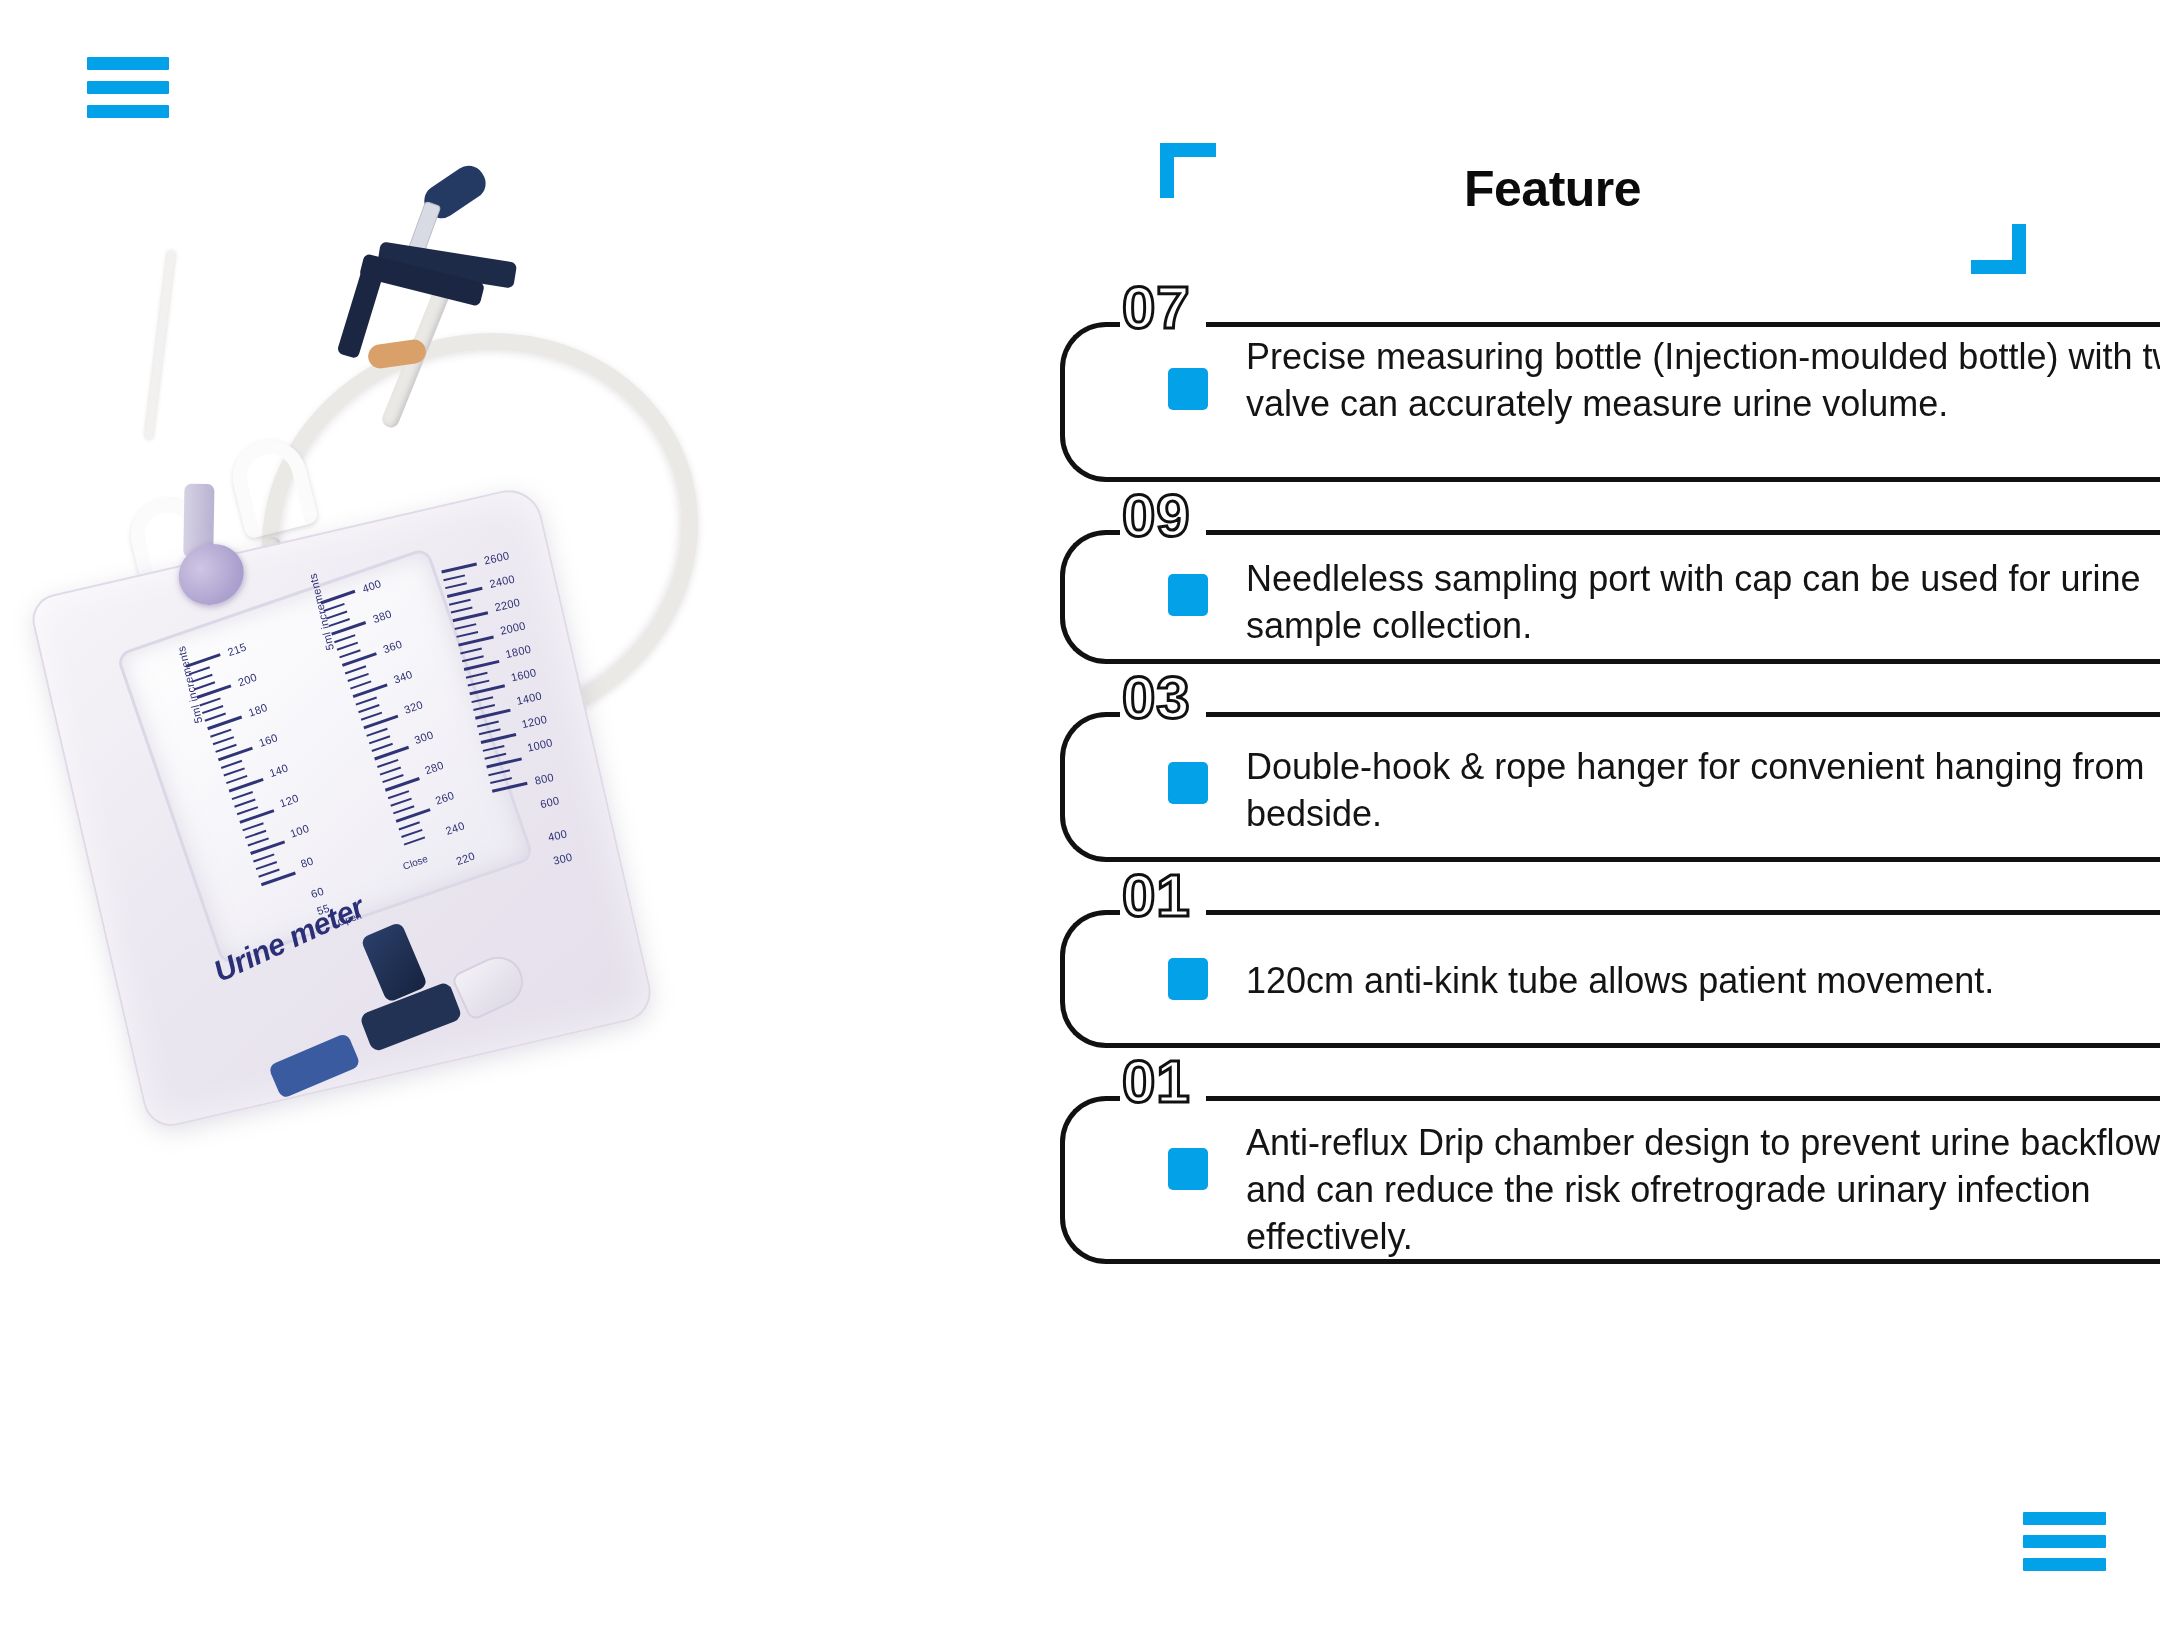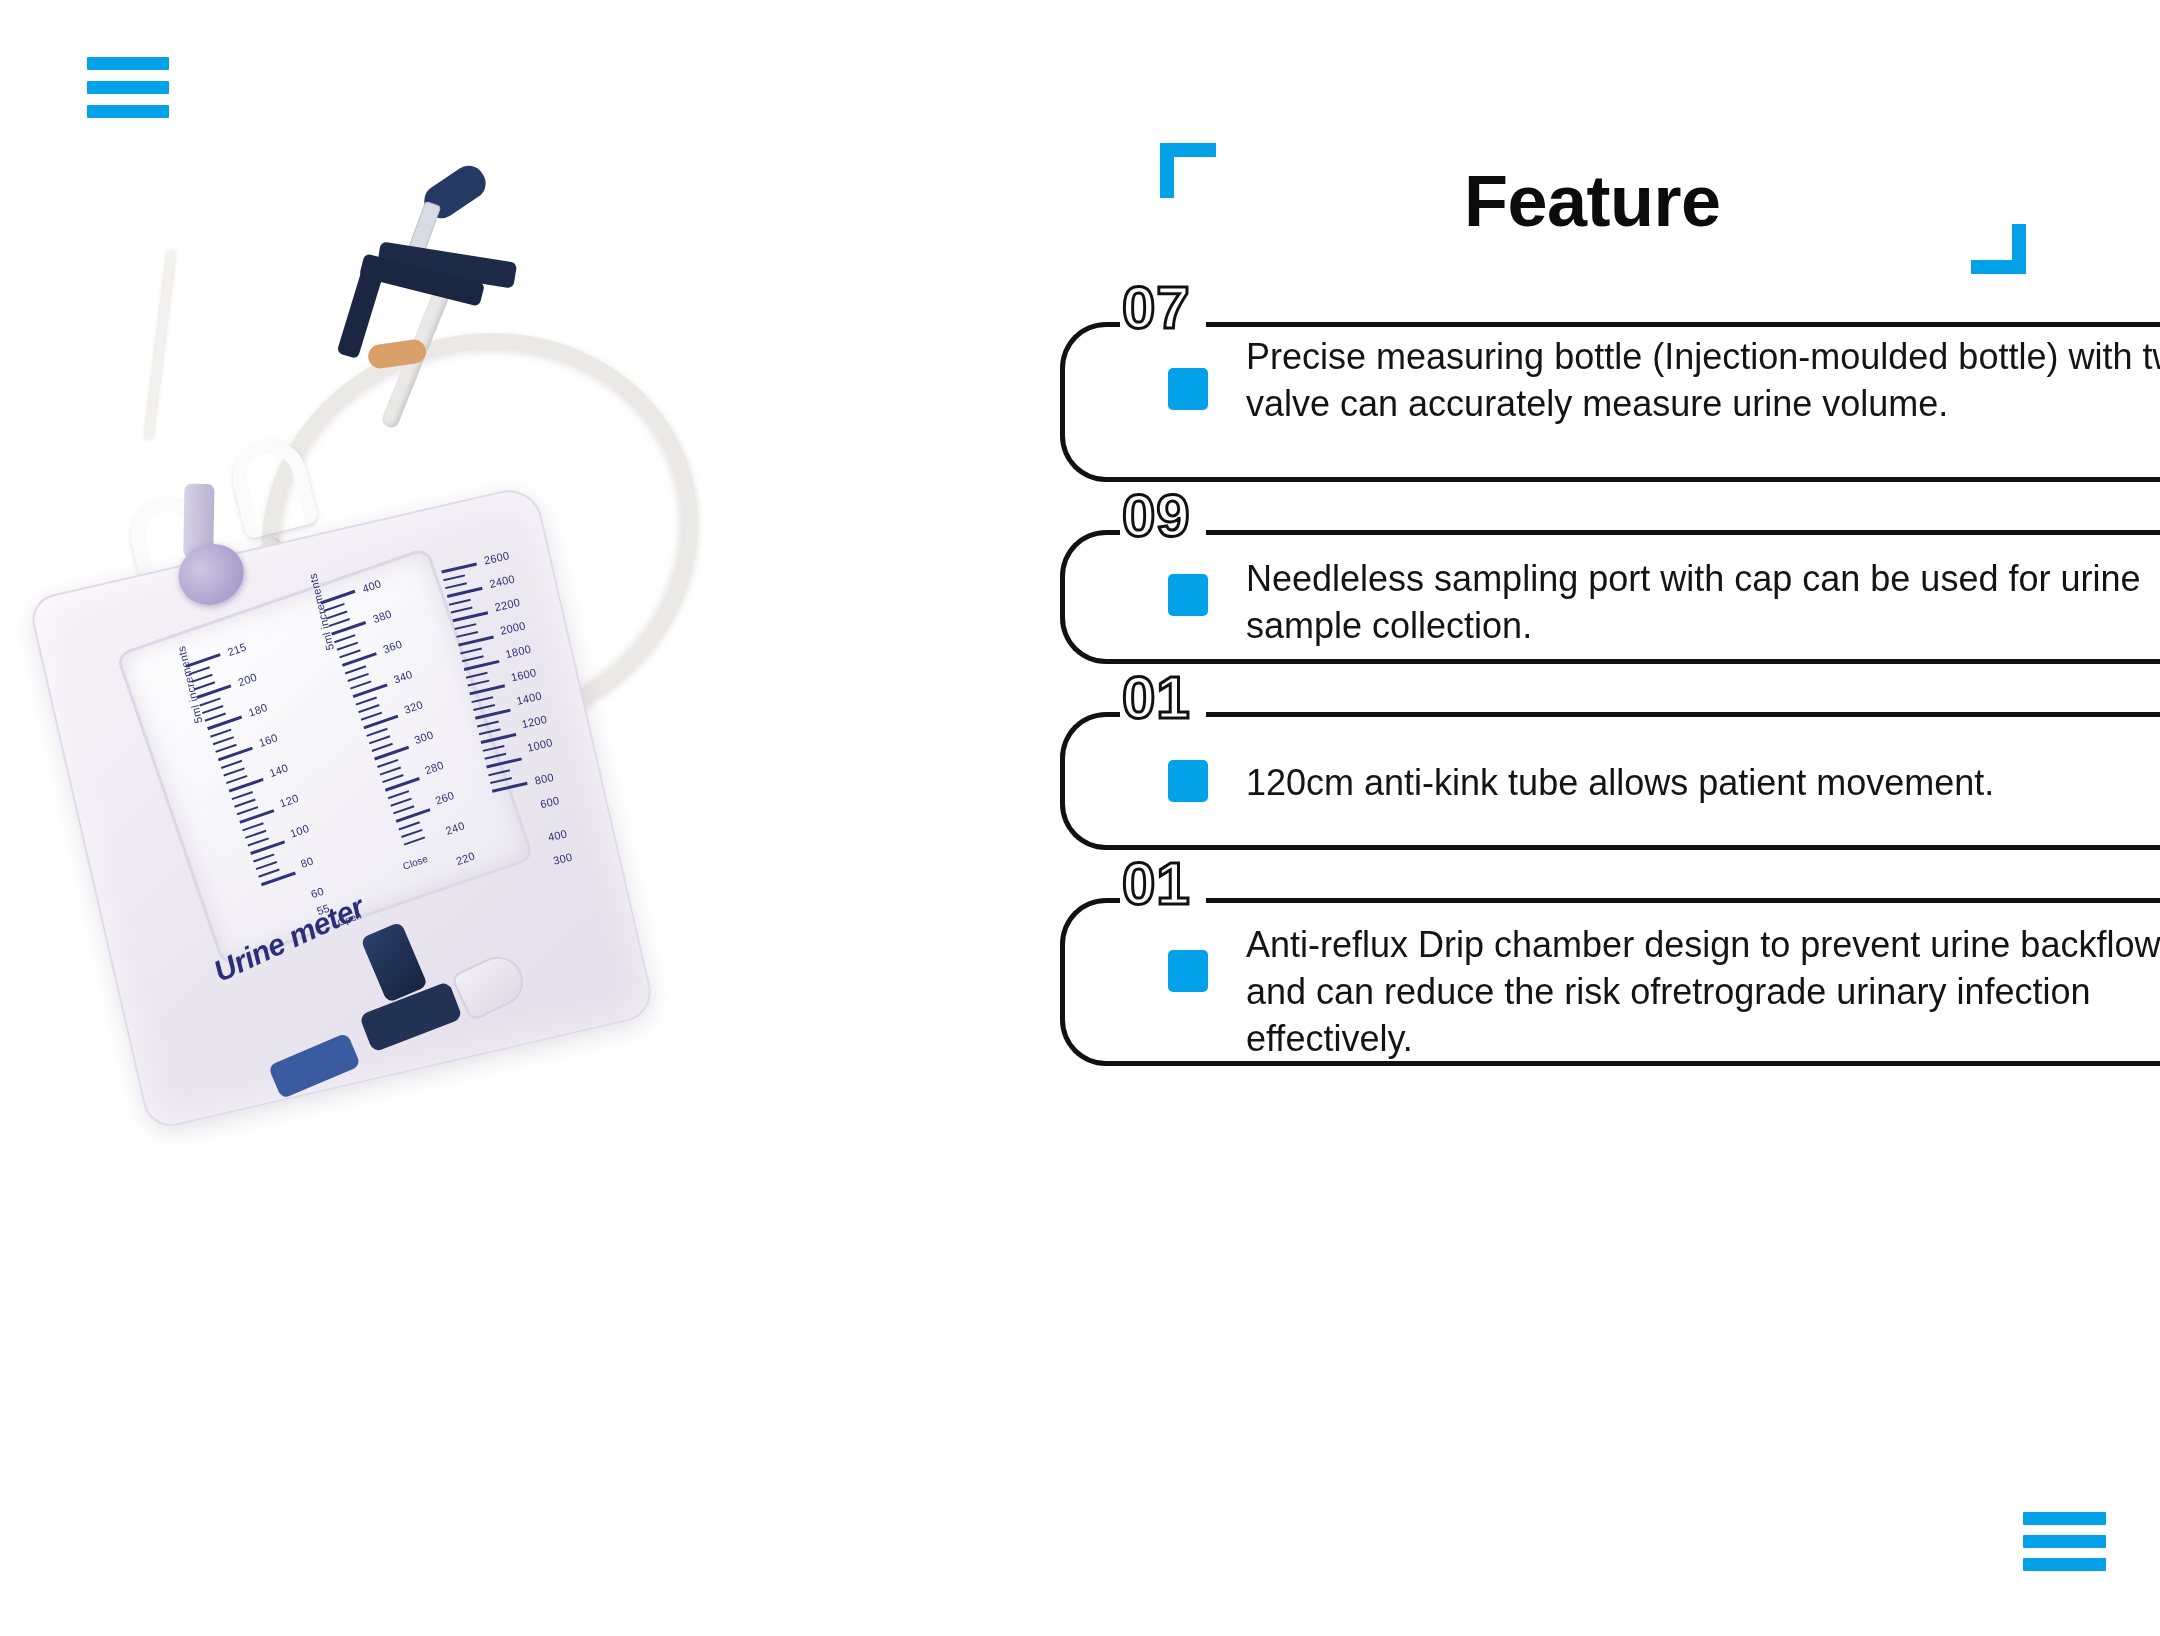--- a/index.html
+++ b/index.html
@@ -33,21 +33,21 @@
   .bracket.tl .v { left: 0; top: 0; width: 14px; height: 55px; }
   .bracket.br { left: 1971px; top: 224px; width: 55px; height: 50px; }
   .bracket.br .h { left: 0; bottom: 0; width: 55px; height: 14px; }
   .bracket.br .v { right: 0; top: 0; width: 14px; height: 50px; }
 
   
   .title {
     position: absolute;
     left: 1464px;
     top: 160px;
-    font-size: 72px;
+    font-size: 50px;
     font-weight: bold;
     color: #0b0b0b;
     letter-spacing: -0.5px;
     white-space: nowrap;
   }
 
   
   .features {
     position: absolute;
     left: 1060px;
@@ -586,20 +586,27 @@
     </div>
 
     <div class="feature f2" style="height:158px;">
       <div class="capsule"></div>
       <div class="num-mask"></div>
       <div class="num">09</div>
       <div class="bullet"></div>
       <div class="ftext">Needleless sampling port with cap can be used for urine sample collection.</div>
     </div>
 
+    <div class="feature f3" style="height:174px;">
+      <div class="capsule"></div>
+      <div class="num-mask"></div>
+      <div class="num">03</div>
+      <div class="bullet"></div>
+      <div class="ftext">Double-hook &amp; rope hanger for convenient hanging from bedside.</div>
+    </div>
 
     <div class="feature f4" style="height:162px;">
       <div class="capsule"></div>
       <div class="num-mask"></div>
       <div class="num">01</div>
       <div class="bullet"></div>
       <div class="ftext">120cm anti-kink tube allows patient movement.</div>
     </div>
 
     <div class="feature f5" style="height:192px;">

